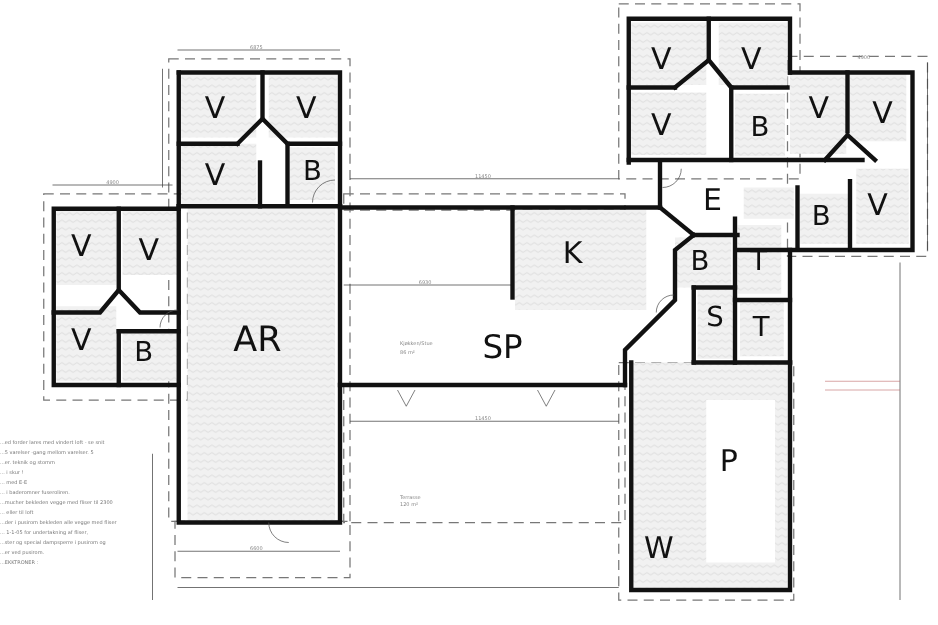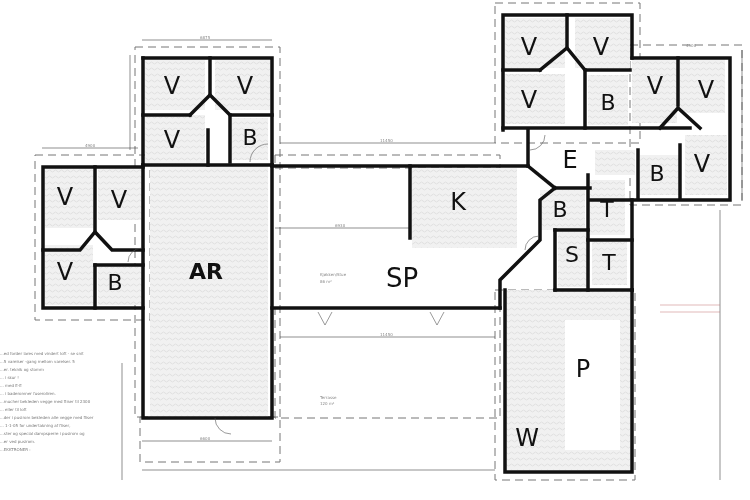--- a/index.html
+++ b/index.html
@@ -141,21 +141,21 @@
 </svg>
 
 <div class="lbl" style="left:172px;top:86px;font-size:24px;">V</div>
 <div class="lbl" style="left:245px;top:86px;font-size:24px;">V</div>
 <div class="lbl" style="left:172px;top:140px;font-size:24px;">V</div>
 <div class="lbl" style="left:250px;top:138px;font-size:22px;">B</div>
 <div class="lbl" style="left:65px;top:197px;font-size:24px;">V</div>
 <div class="lbl" style="left:119px;top:200px;font-size:24px;">V</div>
 <div class="lbl" style="left:65px;top:272px;font-size:24px;">V</div>
 <div class="lbl" style="left:115px;top:283px;font-size:22px;">B</div>
-<div class="lbl" style="left:206px;top:272px;font-size:22px;font-weight:bold;">AR</div>
+<div class="lbl" style="left:206px;top:272px;font-size:28px;">AR</div>
 <div class="lbl" style="left:355px;top:278px;font-size:26px;margin-left:47px;">SP</div>
 <div class="lbl" style="left:458px;top:202px;font-size:24px;">K</div>
 <div class="lbl" style="left:529px;top:47px;font-size:24px;">V</div>
 <div class="lbl" style="left:601px;top:47px;font-size:24px;">V</div>
 <div class="lbl" style="left:529px;top:100px;font-size:24px;">V</div>
 <div class="lbl" style="left:608px;top:103px;font-size:22px;">B</div>
 <div class="lbl" style="left:655px;top:86px;font-size:24px;">V</div>
 <div class="lbl" style="left:706px;top:90px;font-size:24px;">V</div>
 <div class="lbl" style="left:570px;top:160px;font-size:24px;">E</div>
 <div class="lbl" style="left:702px;top:164px;font-size:24px;">V</div>

